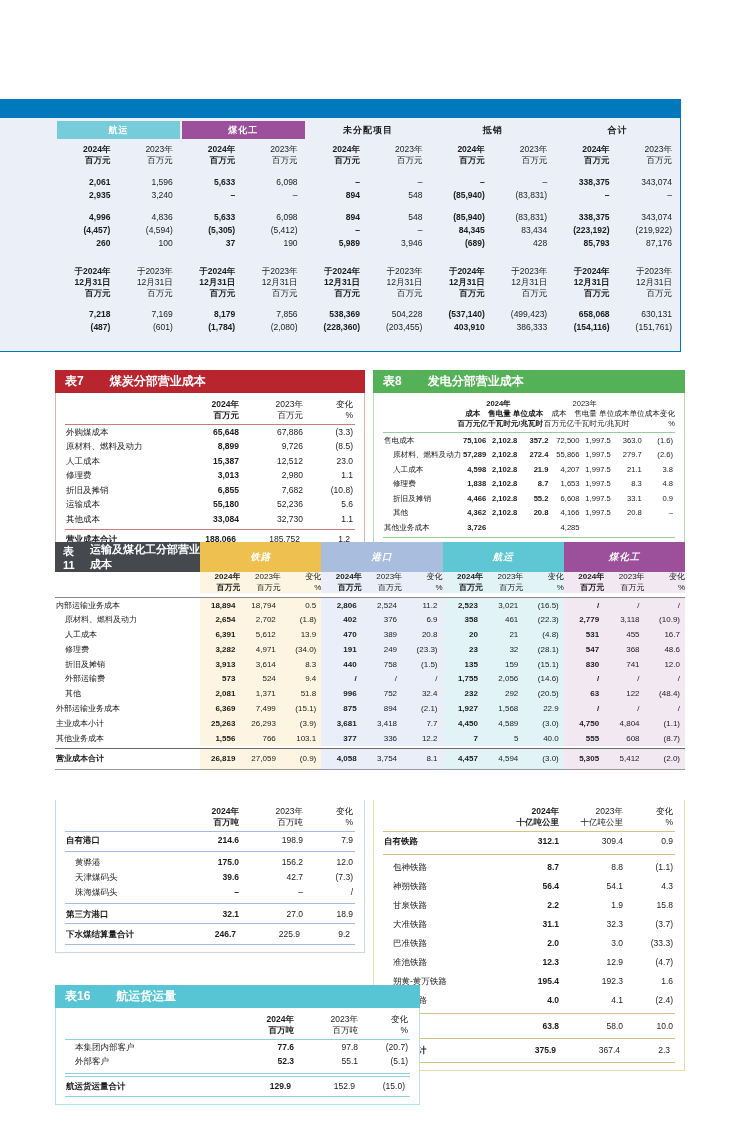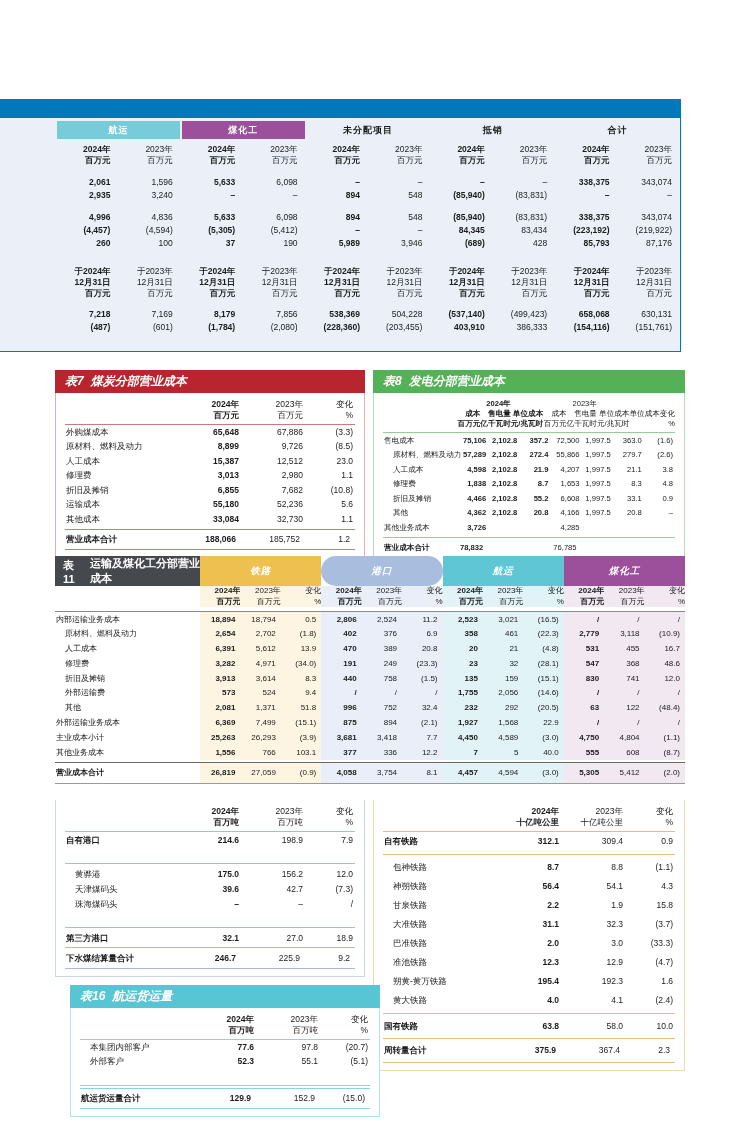--- a/index.html
+++ b/index.html
@@ -19,34 +19,34 @@
   .ycell{line-height:11px;}
   .dcell{line-height:11px;}
   .seg-dates{padding:12px 0 4px;}
   .seg-row{height:13px;line-height:13px;}
   .b{font-weight:bold;}
   .seg-rule{border-top:1px solid transparent;height:0;}
   .seg-block{padding:4px 0;}
 
   
   .card{position:absolute;box-sizing:border-box;background:#fff;}
-  .titlebar{height:23px;display:flex;align-items:center;gap:7px;padding-left:10px;
-            color:#fff;font-weight:bold;font-size:12px;background:var(--theme);font-style:italic;}
+  .titlebar{height:23px;display:flex;align-items:center;gap:26px;padding-left:10px;
+            color:#fff;font-weight:bold;font-size:12px;background:var(--theme);}
   .tbody{border:1px solid var(--tint);border-top:none;padding:0 9px 7px;font-size:8.5px;}
   .hdr-row{padding:6px 0 4px;border-bottom:1px solid var(--rule);}
   .hcell{text-align:right;}
   .hcell .hline{line-height:10.5px;white-space:nowrap;}
   .hcell.label{text-align:left;}
   .trow{}
   .tcell{text-align:right;line-height:13.5px;padding:0.5px 5px 0.5px 0;white-space:nowrap;}
   .tcell.label{text-align:left;padding-left:1px;padding-right:0;}
   .trow.sub .tcell.label{padding-left:10px;}
   .trow.main .tcell.label{font-weight:bold;}
   .trow.ra{border-bottom:1px solid var(--rule);}
-  .trow.ra .tcell{padding-bottom:16px;}
+  .trow.ra .tcell{padding-bottom:4px;}
   .trow.ra + .trow .tcell{padding-top:3px;}
   .trow.total{border-top:1.2px solid var(--rule);border-bottom:1.2px solid var(--rule);margin-top:2px;}
   .trow.total .tcell{padding:3px 5px 3px 0;}
   .trow.total .tcell.label{font-weight:bold;padding-left:1px;}
   .hdr-row,.trow{display:grid;}
   .cols3 .hdr-row,.cols3 .trow{grid-template-columns:1fr 70px 64px 50px;}
   .cols3 .tcell,.cols3 .hcell{padding-right:2px;}
   .cols7 .hdr-row,.cols7 .trow{grid-template-columns:74px repeat(7,1fr);}
   .t8 .tbody{font-size:7.6px;}
   .t8 .hcell .hline{line-height:9.8px;}
@@ -63,24 +63,24 @@
              display:flex;align-items:center;gap:8px;padding-left:8px;}
   .band{display:flex;align-items:center;justify-content:center;color:#fff;
         font-weight:bold;font-size:9.5px;letter-spacing:1px;font-style:italic;}
 
   
   .g0{background:#fdf5e1;} .g1{background:#e9eef8;} .g2{background:#e2f3f7;} .g3{background:#f1e8f2;}
 
   
   .t7 {left:55px;top:370px;width:310px;}
   .t8 {left:373px;top:370px;width:312px;}
-  .t11{left:55px;top:556px;width:630px;}
+  .t11{left:55px;top:542px;width:630px;}
   .t14{left:55px;top:800px;width:310px;}
   .t15{left:373px;top:800px;width:312px;}
-  .t16{left:55px;top:985px;width:310px;margin-left:15px;}
+  .t16{left:55px;top:985px;width:365px;}
   .t15 .tcell{line-height:17px;padding-top:1px;padding-bottom:1px;}
   .t15 .trow.ra .tcell{padding-bottom:4px;}
   .t15 .trow.ra + .trow .tcell{padding-top:4px;}
   .t14 .tcell{line-height:14px;}
 </style>
 </head>
 <body>
 
 <div id="page">
 
@@ -492,21 +492,21 @@
       </div>
   </div>
 
   <div class="card t11 cols12" style="--theme: #45494e; --tint: #cccccc; --rule: #9a9a9a;">
     <div class="t11-head">
       <div class="t11-title">
         <span>表11</span>
         <span>运输及煤化工分部营业成本</span>
       </div>
       <div class="band" style="background: rgb(238, 192, 79);">铁路</div>
-      <div class="band" style="background: rgb(169, 190, 222); border-radius: 15px;">港口</div>
+      <div class="band" style="background: rgb(169, 190, 222);">港口</div>
       <div class="band" style="background: rgb(95, 198, 212);">航运</div>
       <div class="band" style="background: rgb(156, 79, 155);">煤化工</div>
     </div>
     <div class="tbody">
         <div class="hdr-row">
           <div class="hcell label"></div>
           <div class="hcell b g0">
             <div class="hline">2024年</div>
             <div class="hline">百万元</div>
           </div>

